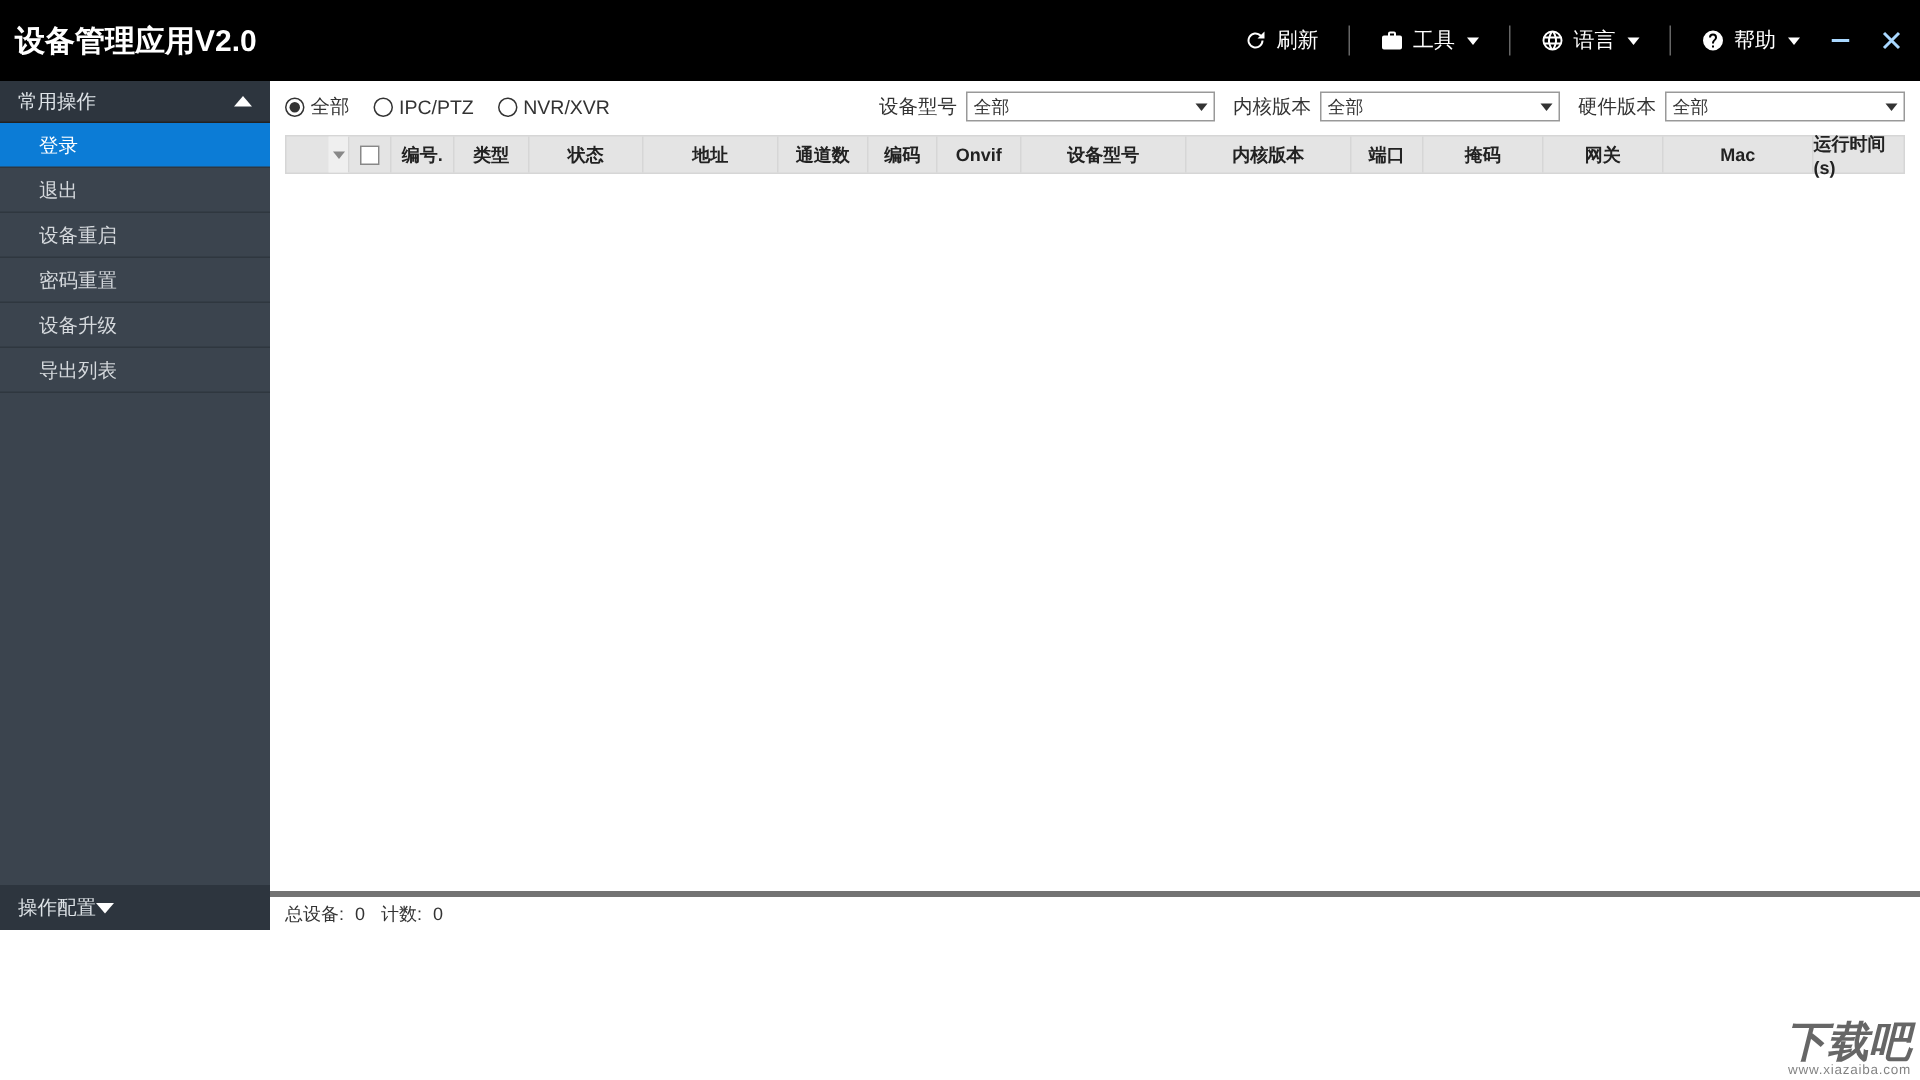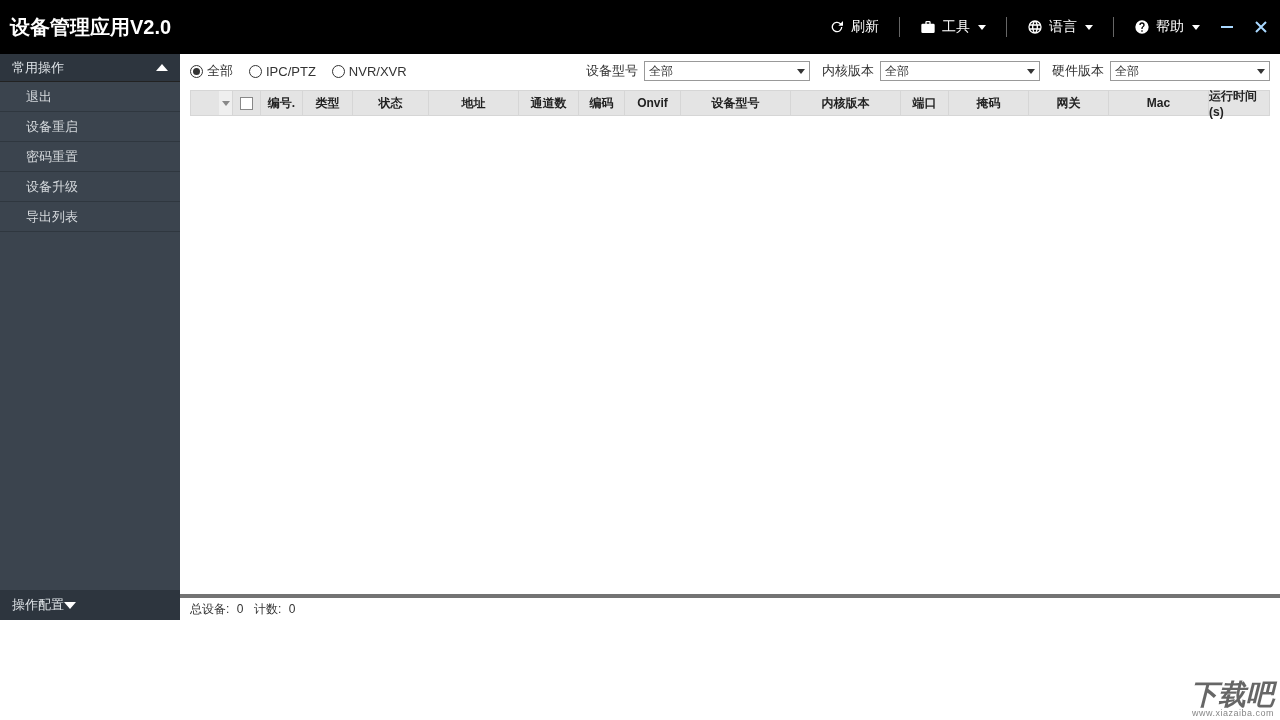--- a/index.html
+++ b/index.html
@@ -118,20 +118,23 @@
     </div>
   </div>
 </div>
 
 <div class="body-row">
   <div class="sidebar">
     <div class="sb-section-header">
       <span>常用操作</span>
       <span class="arrow-up"></span>
     </div>
+    <div class="sb-item active">
+        <span>登录</span>
+      </div>
     <div class="sb-item">
         <span>退出</span>
       </div>
     <div class="sb-item">
         <span>设备重启</span>
       </div>
     <div class="sb-item">
         <span>密码重置</span>
       </div>
     <div class="sb-item">

